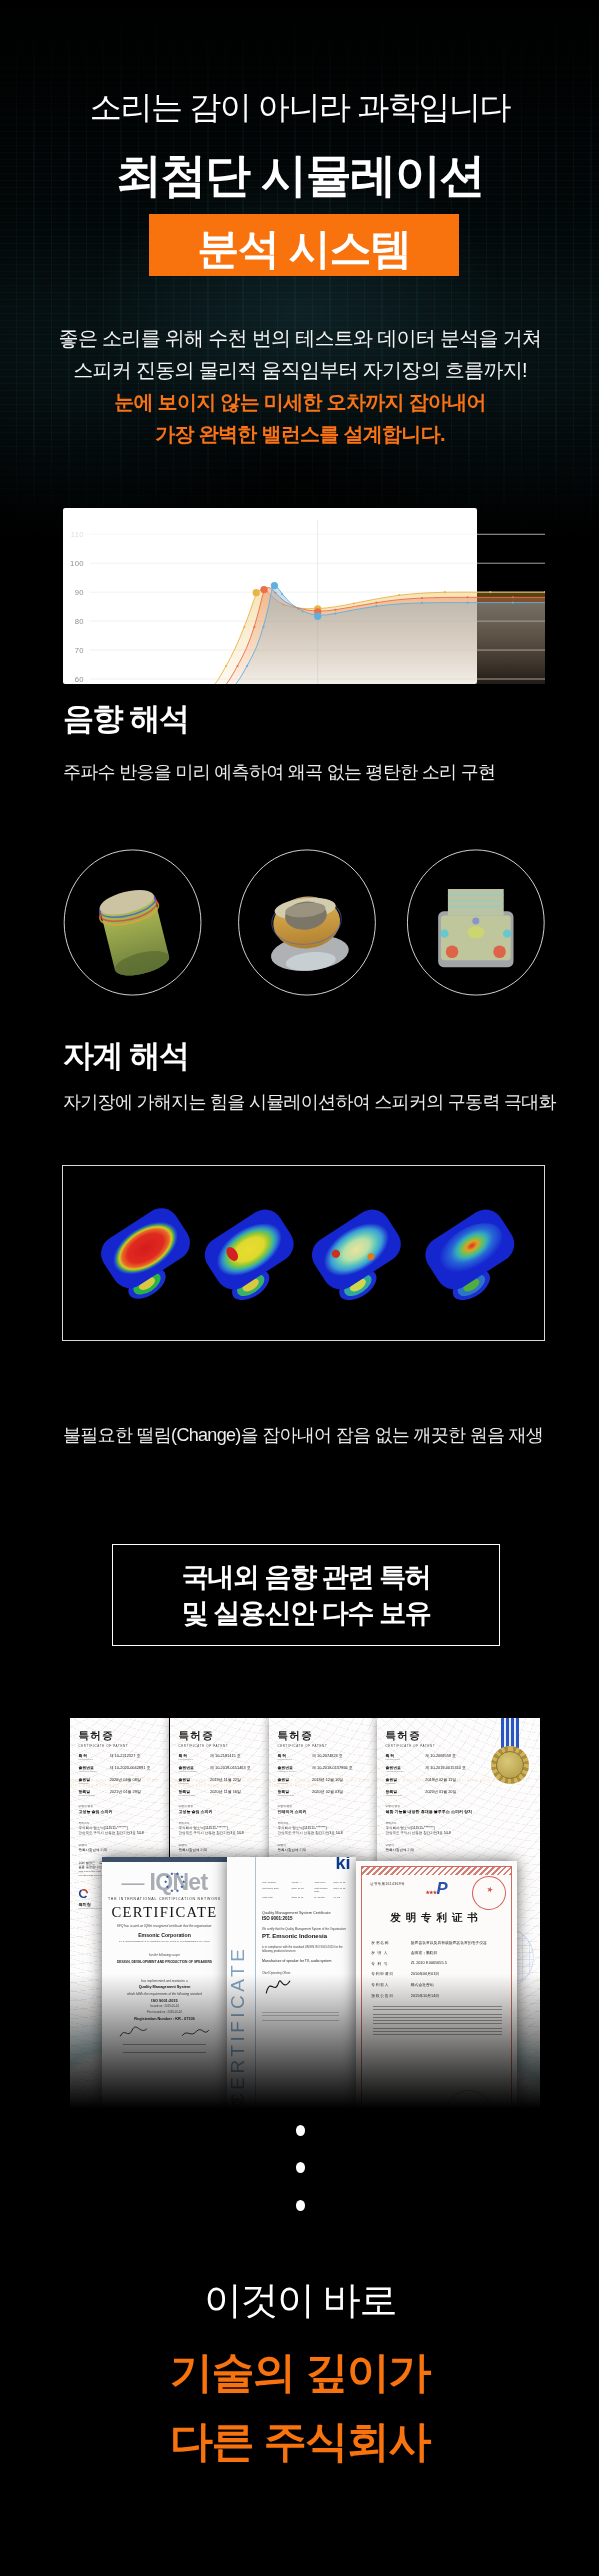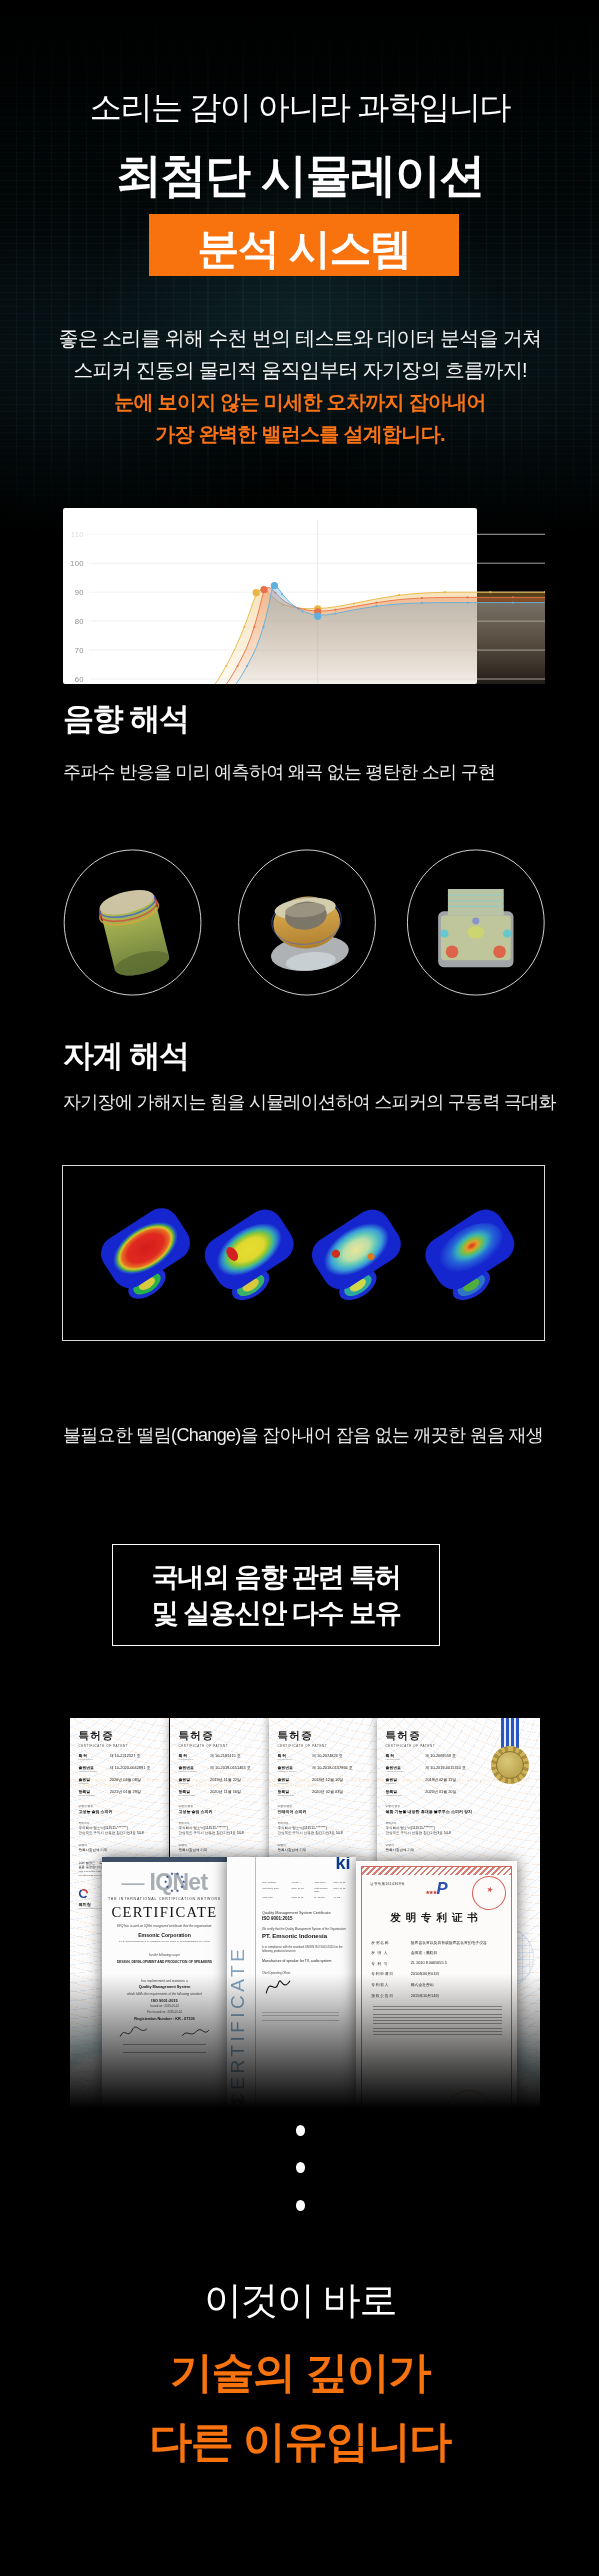--- a/index.html
+++ b/index.html
@@ -34,21 +34,21 @@
 
   
   .sec-title{font-size:31px;font-weight:700;letter-spacing:-1.4px;color:#fff;left:63px;}
   .sec-desc{font-size:18px;font-weight:300;letter-spacing:-0.7px;color:#ededed;left:63px;}
 
   
   .mag-row{top:847px;left:0;width:600px;height:151px;}
   .vib-frame{top:1165px;left:62px;width:483px;height:176px;border:0.7px solid rgba(255,255,255,.85);box-sizing:border-box;}
 
   
-  .patent-banner{top:1544px;left:112px;width:328px;height:102px;border:1.4px solid #fff;
+  .patent-banner{top:1544px;left:112px;width:388px;height:102px;border:1.4px solid #fff;
     box-sizing:border-box;text-align:center;padding-top:14px;}
   .patent-banner div{font-size:27px;font-weight:700;letter-spacing:-1.4px;line-height:36px;}
 
   
   .pcert{position:absolute;top:1718px;height:391px;background:#fdfdfd;color:#222;
     box-shadow:0 0 8.4px rgba(0,0,0,.45);overflow:hidden;}
   .pcert::before{content:"";position:absolute;inset:0;pointer-events:none;
     background:
       radial-gradient(ellipse 150% 50% at 42% 112%, rgba(125,205,212,0) 50%, rgba(125,205,212,.34) 55%, rgba(170,225,230,.22) 64%, rgba(170,225,230,0) 73%),
       repeating-radial-gradient(circle at 115% -45%, rgba(236,170,110,.20) 0 0.7px, transparent 0.7px 7.7px),
@@ -723,16 +723,16 @@
 
   <div class="abs fade"></div>
   <div class="abs blackout"></div>
 
   <div class="abs dot" style="top:2125px;"></div>
   <div class="abs dot" style="top:2162px;"></div>
   <div class="abs dot" style="top:2200px;"></div>
 
   <div class="abs ctr outro1 ko">이것이 바로</div>
   <div class="abs ctr outro2" id="outro2" style="color: rgb(248, 114, 14);">기술의 깊이가</div>
-  <div class="abs ctr outro3" id="outro3" style="color: rgb(248, 114, 14);">다른 이유입니다</div>
+  <div class="abs ctr outro3" id="outro3" style="color: rgb(248, 114, 14);">다른 주식회사</div>
 
 </div>
 
 
 </body></html>

